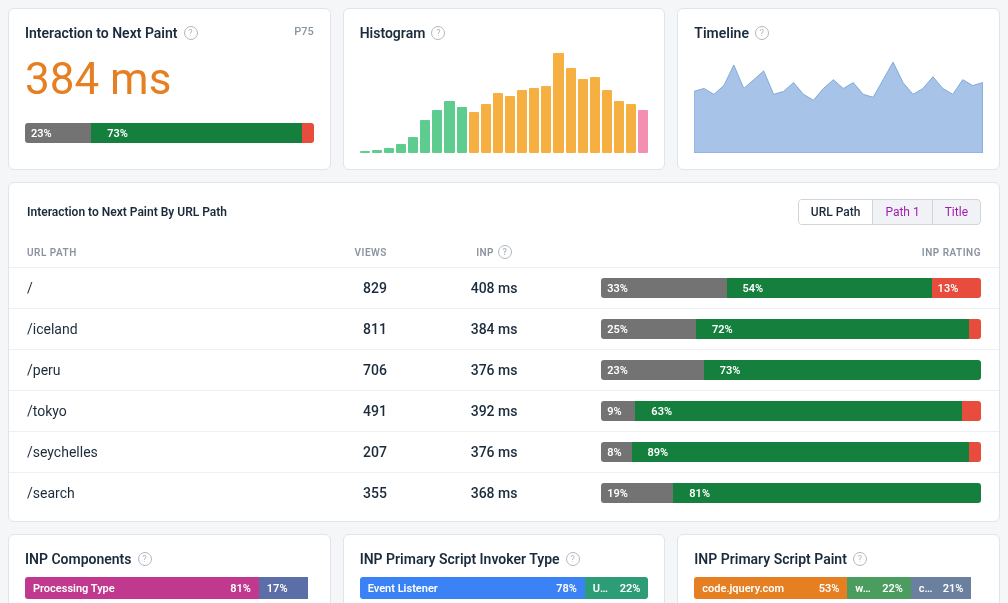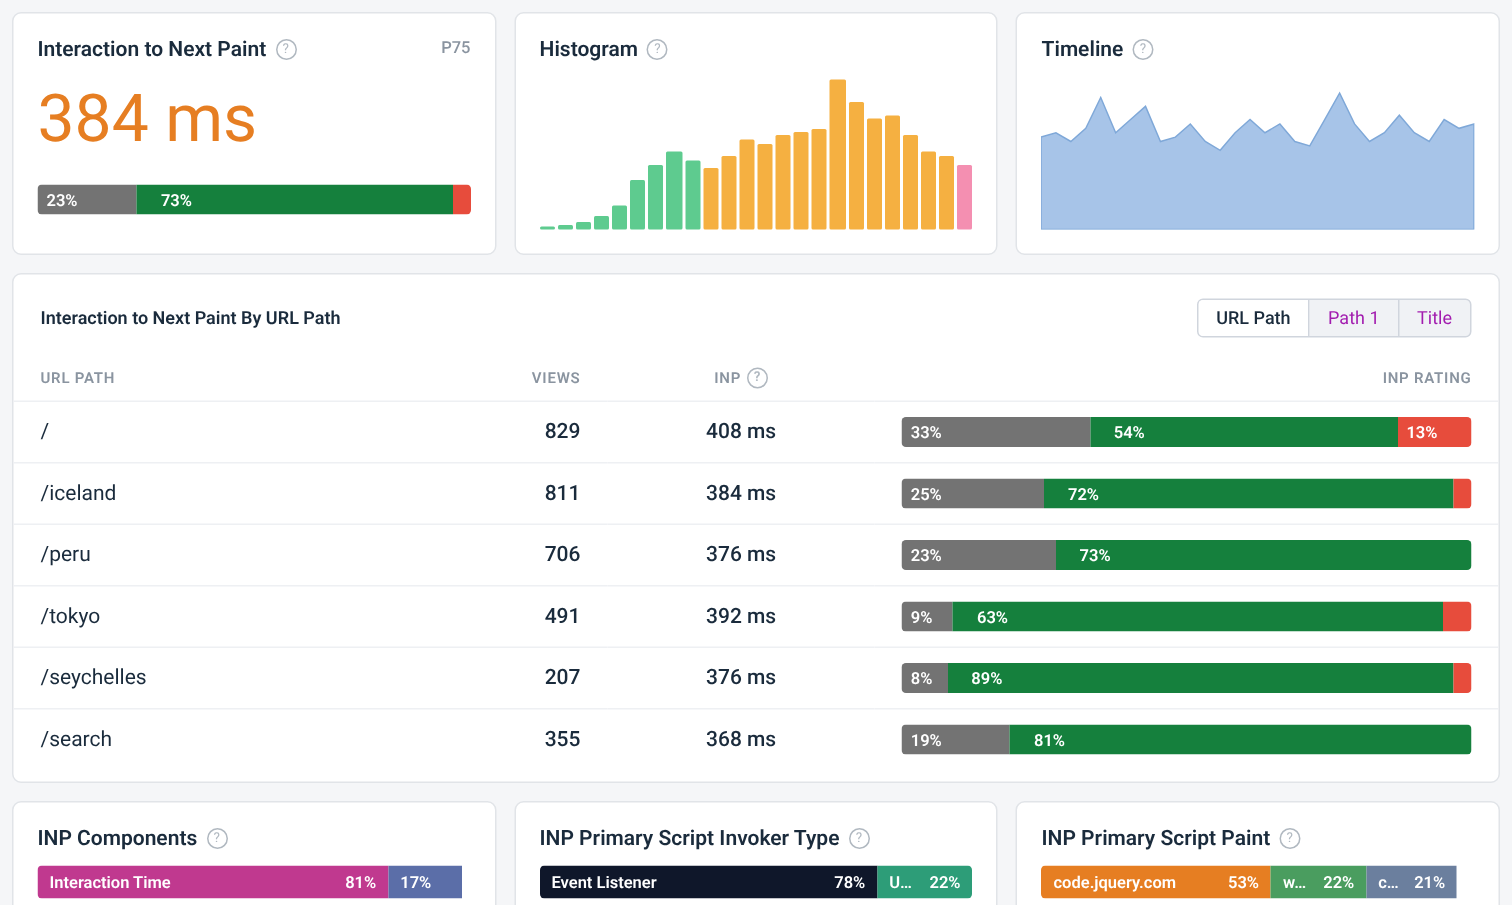--- a/index.html
+++ b/index.html
@@ -39,21 +39,21 @@
 .col-path { width: 26%; }
 .col-views { width: 14%; }
 .col-inp { width: 18%; }
 .col-rating { width: 42%; }
 .th-inp-wrap { display: inline-flex; align-items: center; gap: 4px; justify-content: center; }
 .small-card .card-header { margin-bottom: 10px; }
 .comp-bar { display: flex; height: 22px; border-radius: 3px; overflow: hidden; font-size: 11px; font-weight: 600; color: #fff; }
 .comp-seg { display: flex; align-items: center; padding: 0 8px; justify-content: space-between; white-space: nowrap; overflow: hidden; }
 .c-magenta { background: #c0398f; }
 .c-blue { background: #5b6ea8; }
-.c-redor { background: #0f172a; text-align: center; }
+.c-redor { background: #3b82f6; text-align: center; }
 .c-teal { background: #2d9d78; }
 .c-orange2 { background: #e67e22; }
 .c-green2 { background: #4a9d5f; }
 .c-steel { background: #6b7f9e; }
 </style>
 </head>
 <body>
 
 <div class="row">
   <div class="card">
@@ -217,21 +217,21 @@
 </div>
 
 <div class="row">
   <div class="card small-card">
     <div class="card-header">
       <span class="card-title">INP Components</span>
       <span class="help-icon">?</span>
     </div>
     <div class="comp-bar" id="comp-bar-0">
         <div class="comp-seg c-magenta" style="width: 81%;">
-          <span>Interaction Time</span>
+          <span>Processing Type</span>
           <span>81%</span>
         </div>
         <div class="comp-seg c-blue" style="width: 17%;">
           <span>17%</span>
         </div>
       </div>
   </div>
   <div class="card small-card">
     <div class="card-header">
       <span class="card-title">INP Primary Script Invoker Type</span>

